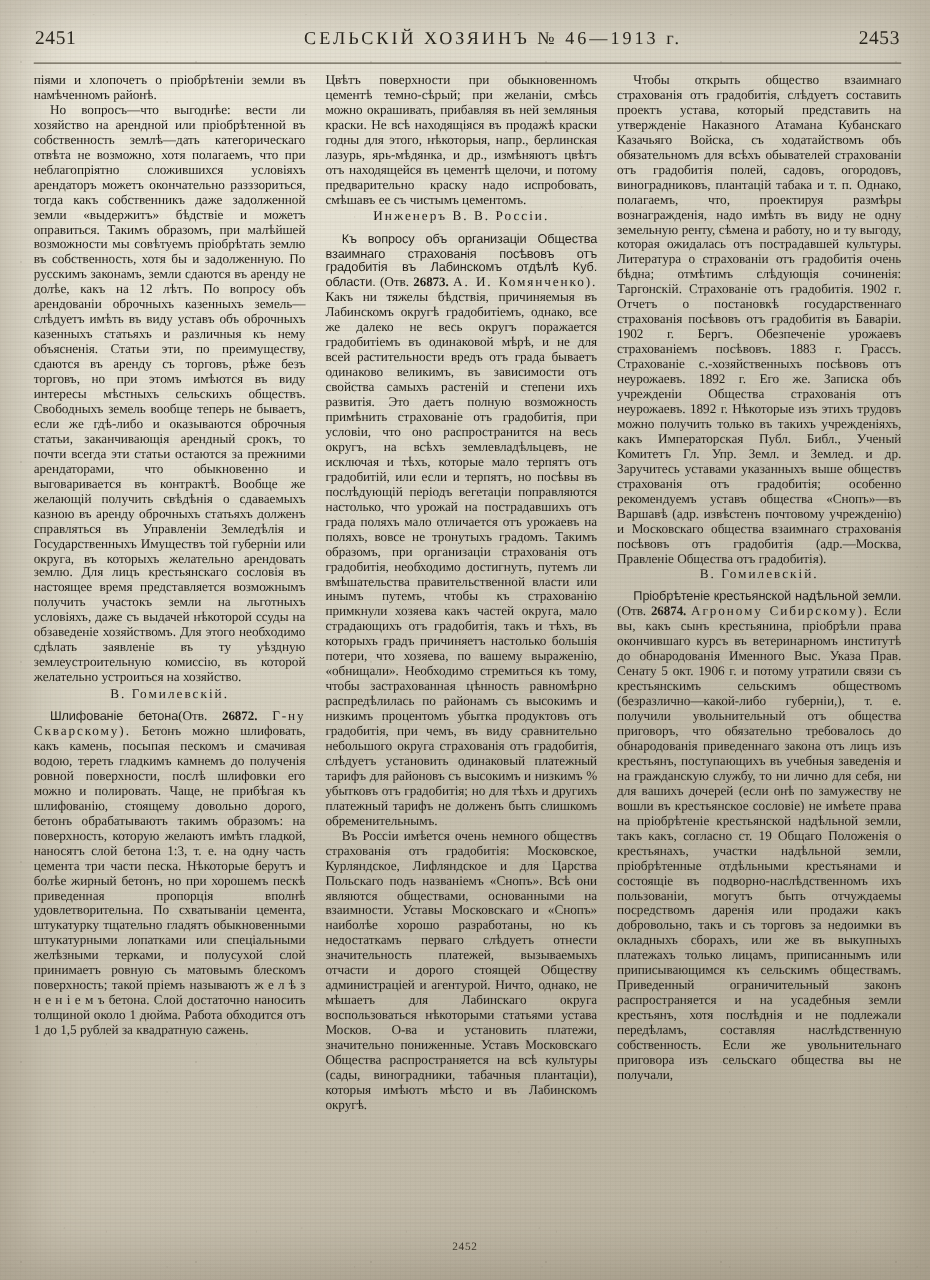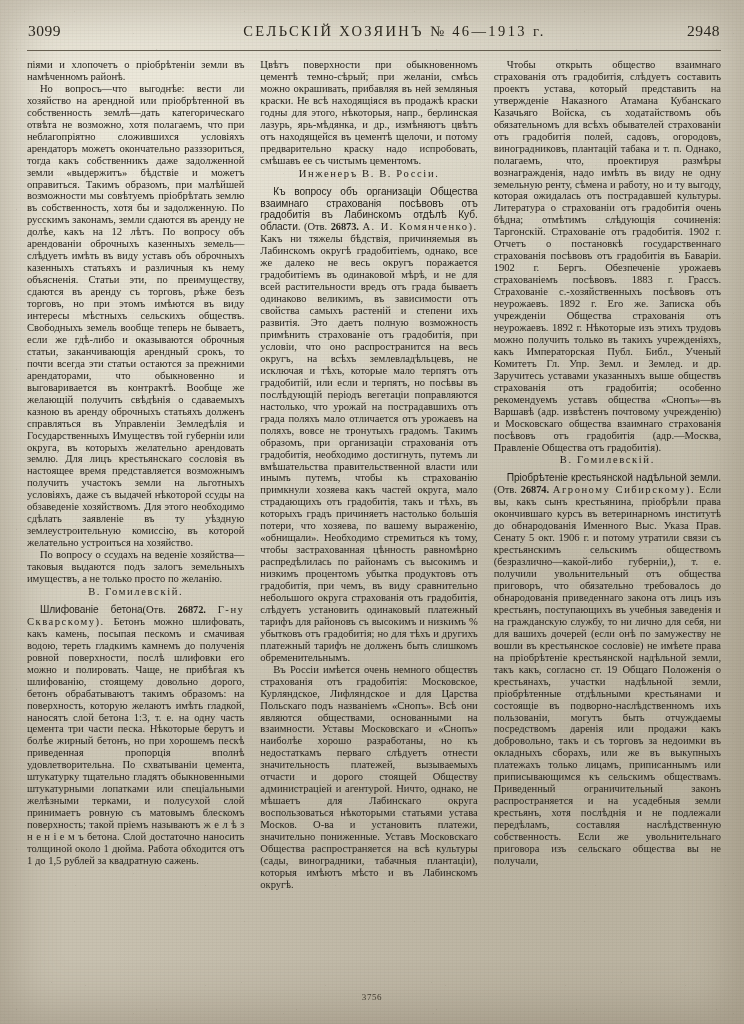--- a/index.html
+++ b/index.html
@@ -106,32 +106,31 @@
       radial-gradient(circle at 58% 92%, rgba(70,60,44,.4) 0 .6px, transparent .7px);
     background-size:140px 160px,170px 130px,120px 150px,190px 170px,150px 140px,130px 180px;
   }
 </style>
 </head>
 <body>
 
 <div id="page">
 
   <div class="hdr">
-    <span class="folio">3099</span>
+    <span class="folio">2451</span>
     <span class="runhead">СЕЛЬСКІЙ ХОЗЯИНЪ № 46—1913 г.</span>
-    <span class="folio">2948</span>
+    <span class="folio">2453</span>
   </div>
   <div class="rule"></div>
 
   <div class="cols">
 
     <div class="col c1">
       <p class="noind">піями и хлопочетъ о пріобрѣтеніи земли въ намѣченномъ районѣ.</p>
       <p>Но вопросъ—что выгоднѣе: вести ли хозяйство на арендной или пріобрѣтенной въ собственность землѣ—дать категорическаго отвѣта не возможно, хотя полагаемъ, что при неблагопріятно сложившихся условіяхъ арендаторъ можетъ окончательно разззориться, тогда какъ собственникъ даже задолженной земли «выдержитъ» бѣдствіе и можетъ оправиться. Такимъ образомъ, при малѣйшей возможности мы совѣтуемъ пріобрѣтать землю въ собственность, хотя бы и задолженную. По русскимъ законамъ, земли сдаются въ аренду не долѣе, какъ на 12 лѣтъ. По вопросу объ арендованіи оброчныхъ казенныхъ земель—слѣдуетъ имѣть въ виду уставъ объ оброчныхъ казенныхъ статьяхъ и различныя къ нему объясненія. Статьи эти, по преимуществу, сдаются въ аренду съ торговъ, рѣже безъ торговъ, но при этомъ имѣются въ виду интересы мѣстныхъ сельскихъ обществъ. Свободныхъ земель вообще теперь не бываетъ, если же гдѣ-либо и оказываются оброчныя статьи, заканчивающія арендный срокъ, то почти всегда эти статьи остаются за прежними арендаторами, что обыкновенно и выговаривается въ контрактѣ. Вообще же желающій получить свѣдѣнія о сдаваемыхъ казною въ аренду оброчныхъ статьяхъ долженъ справляться въ Управленіи Земледѣлія и Государственныхъ Имуществъ той губерніи или округа, въ которыхъ желательно арендовать землю. Для лицъ крестьянскаго сословія въ настоящее время представляется возможнымъ получить участокъ земли на льготныхъ условіяхъ, даже съ выдачей нѣкоторой ссуды на обзаведеніе хозяйствомъ. Для этого необходимо сдѣлать заявленіе въ ту уѣздную землеустроительную комиссію, въ которой желательно устроиться на хозяйство.</p>
-      <p>По вопросу о ссудахъ на веденіе хозяйства—таковыя выдаются подъ залогъ земельныхъ имуществъ, а не только просто по желанію.</p>
       <div class="sig">В. Гомилевскій.</div>
 
       <p class="artstart"><span class="head">Шлифованіе бетона</span><span>(Отв.</span> <span class="ansno">26872.</span> <span class="spn">Г-ну Скварскому).</span> <span>Бетонъ можно шлифовать, какъ камень, посыпая пескомъ и смачивая водою, тереть гладкимъ камнемъ до полученія ровной поверхности, послѣ шлифовки его можно и полировать. Чаще, не прибѣгая къ шлифованію, стоящему довольно дорого, бетонъ обрабатываютъ такимъ образомъ: на поверхность, которую желаютъ имѣть гладкой, наносятъ слой бетона 1:3, т. е. на одну часть цемента три части песка. Нѣкоторые берутъ и болѣе жирный бетонъ, но при хорошемъ пескѣ приведенная пропорція вполнѣ удовлетворительна. По схватываніи цемента, штукатурку тщательно гладятъ обыкновенными штукатурными лопатками или спеціальными желѣзными терками, и полусухой слой принимаетъ ровную съ матовымъ блескомъ поверхность; такой пріемъ называютъ ж е л ѣ з н е н і е м ъ бетона. Слой достаточно наносить толщиной около 1 дюйма. Работа обходится отъ 1 до 1,5 рублей за квадратную сажень.</span></p>
     </div>
 
     <div class="col c2">
       <p class="noind">Цвѣтъ поверхности при обыкновенномъ цементѣ темно-сѣрый; при желаніи, смѣсь можно окрашивать, прибавляя въ ней земляныя краски. Не всѣ находящіяся въ продажѣ краски годны для этого, нѣкоторыя, напр., берлинская лазурь, ярь-мѣдянка, и др., измѣняютъ цвѣтъ отъ находящейся въ цементѣ щелочи, и потому предварительно краску надо испробовать, смѣшавъ ее съ чистымъ цементомъ.</p>
       <div class="sig center">Инженеръ В. В. Россіи.</div>
 
       <p class="artstart"><span class="head">Къ вопросу объ организаціи Общества взаимнаго страхованія посѣвовъ отъ градобитія въ Лабинскомъ отдѣлѣ Куб. области.</span> <span>(Отв.</span> <span class="ansno">26873.</span> <span class="spn">А. И. Комянченко).</span> <span>Какъ ни тяжелы бѣдствія, причиняемыя въ Лабинскомъ округѣ градобитіемъ, однако, все же далеко не весь округъ поражается градобитіемъ въ одинаковой мѣрѣ, и не для всей растительности вредъ отъ града бываетъ одинаково великимъ, въ зависимости отъ свойства самыхъ растеній и степени ихъ развитія. Это даетъ полную возможность примѣнить страхованіе отъ градобитія, при условіи, что оно распространится на весь округъ, на всѣхъ землевладѣльцевъ, не исключая и тѣхъ, которые мало терпятъ отъ градобитій, или если и терпятъ, но посѣвы въ послѣдующій періодъ вегетаціи поправляются настолько, что урожай на пострадавшихъ отъ града поляхъ мало отличается отъ урожаевъ на поляхъ, вовсе не тронутыхъ градомъ. Такимъ образомъ, при организаціи страхованія отъ градобитія, необходимо достигнуть, путемъ ли вмѣшательства правительственной власти или инымъ путемъ, чтобы къ страхованію примкнули хозяева какъ частей округа, мало страдающихъ отъ градобитія, такъ и тѣхъ, въ которыхъ градъ причиняетъ настолько большія потери, что хозяева, по вашему выраженію, «обнищали». Необходимо стремиться къ тому, чтобы застрахованная цѣнность равномѣрно распредѣлилась по районамъ съ высокимъ и низкимъ процентомъ убытка продуктовъ отъ градобитія, при чемъ, въ виду сравнительно небольшого округа страхованія отъ градобитія, слѣдуетъ установить одинаковый платежный тарифъ для районовъ съ высокимъ и низкимъ % убытковъ отъ градобитія; но для тѣхъ и другихъ платежный тарифъ не долженъ быть слишкомъ обременительнымъ.</span></p>
@@ -140,15 +139,15 @@
 
     <div class="col c3">
       <p>Чтобы открыть общество взаимнаго страхованія отъ градобитія, слѣдуетъ составить проектъ устава, который представить на утвержденіе Наказного Атамана Кубанскаго Казачьяго Войска, съ ходатайствомъ объ обязательномъ для всѣхъ обывателей страхованіи отъ градобитія полей, садовъ, огородовъ, виноградниковъ, плантацій табака и т. п. Однако, полагаемъ, что, проектируя размѣры вознагражденія, надо имѣть въ виду не одну земельную ренту, сѣмена и работу, но и ту выгоду, которая ожидалась отъ пострадавшей культуры. Литература о страхованіи отъ градобитія очень бѣдна; отмѣтимъ слѣдующія сочиненія: Таргонскій. Страхованіе отъ градобитія. 1902 г. Отчетъ о постановкѣ государственнаго страхованія посѣвовъ отъ градобитія въ Баваріи. 1902 г. Бергъ. Обезпеченіе урожаевъ страхованіемъ посѣвовъ. 1883 г. Грассъ. Страхованіе с.-хозяйственныхъ посѣвовъ отъ неурожаевъ. 1892 г. Его же. Записка объ учрежденіи Общества страхованія отъ неурожаевъ. 1892 г. Нѣкоторые изъ этихъ трудовъ можно получить только въ такихъ учрежденіяхъ, какъ Императорская Публ. Библ., Ученый Комитетъ Гл. Упр. Земл. и Землед. и др. Заручитесь уставами указанныхъ выше обществъ страхованія отъ градобитія; особенно рекомендуемъ уставъ общества «Снопъ»—въ Варшавѣ (адр. извѣстенъ почтовому учрежденію) и Московскаго общества взаимнаго страхованія посѣвовъ отъ градобитія (адр.—Москва, Правленіе Общества отъ градобитія).</p>
       <div class="sig">В. Гомилевскій.</div>
 
       <p class="artstart"><span class="head">Пріобрѣтеніе крестьянской надѣльной земли.</span> <span>(Отв.</span> <span class="ansno">26874.</span> <span class="spn">Агроному Сибирскому).</span> <span>Если вы, какъ сынъ крестьянина, пріобрѣли права окончившаго курсъ въ ветеринарномъ институтѣ до обнародованія Именного Выс. Указа Прав. Сенату 5 окт. 1906 г. и потому утратили связи съ крестьянскимъ сельскимъ обществомъ (безразлично—какой-либо губерніи,), т. е. получили увольнительный отъ общества приговоръ, что обязательно требовалось до обнародованія приведеннаго закона отъ лицъ изъ крестьянъ, поступающихъ въ учебныя заведенія и на гражданскую службу, то ни лично для себя, ни для вашихъ дочерей (если онѣ по замужеству не вошли въ крестьянское сословіе) не имѣете права на пріобрѣтеніе крестьянской надѣльной земли, такъ какъ, согласно ст. 19 Общаго Положенія о крестьянахъ, участки надѣльной земли, пріобрѣтенные отдѣльными крестьянами и состоящіе въ подворно-наслѣдственномъ ихъ пользованіи, могутъ быть отчуждаемы посредствомъ даренія или продажи какъ добровольно, такъ и съ торговъ за недоимки въ окладныхъ сборахъ, или же въ выкупныхъ платежахъ только лицамъ, приписаннымъ или приписывающимся къ сельскимъ обществамъ. Приведенный ограничительный законъ распространяется и на усадебныя земли крестьянъ, хотя послѣднія и не подлежали передѣламъ, составляя наслѣдственную собственность. Если же увольнительнаго приговора изъ сельскаго общества вы не получали,</span></p>
     </div>
 
   </div>
 
-  <div class="foot">3756</div>
+  <div class="foot">2452</div>
   <div class="speck"></div>
 </div>
 
 </body></html>

